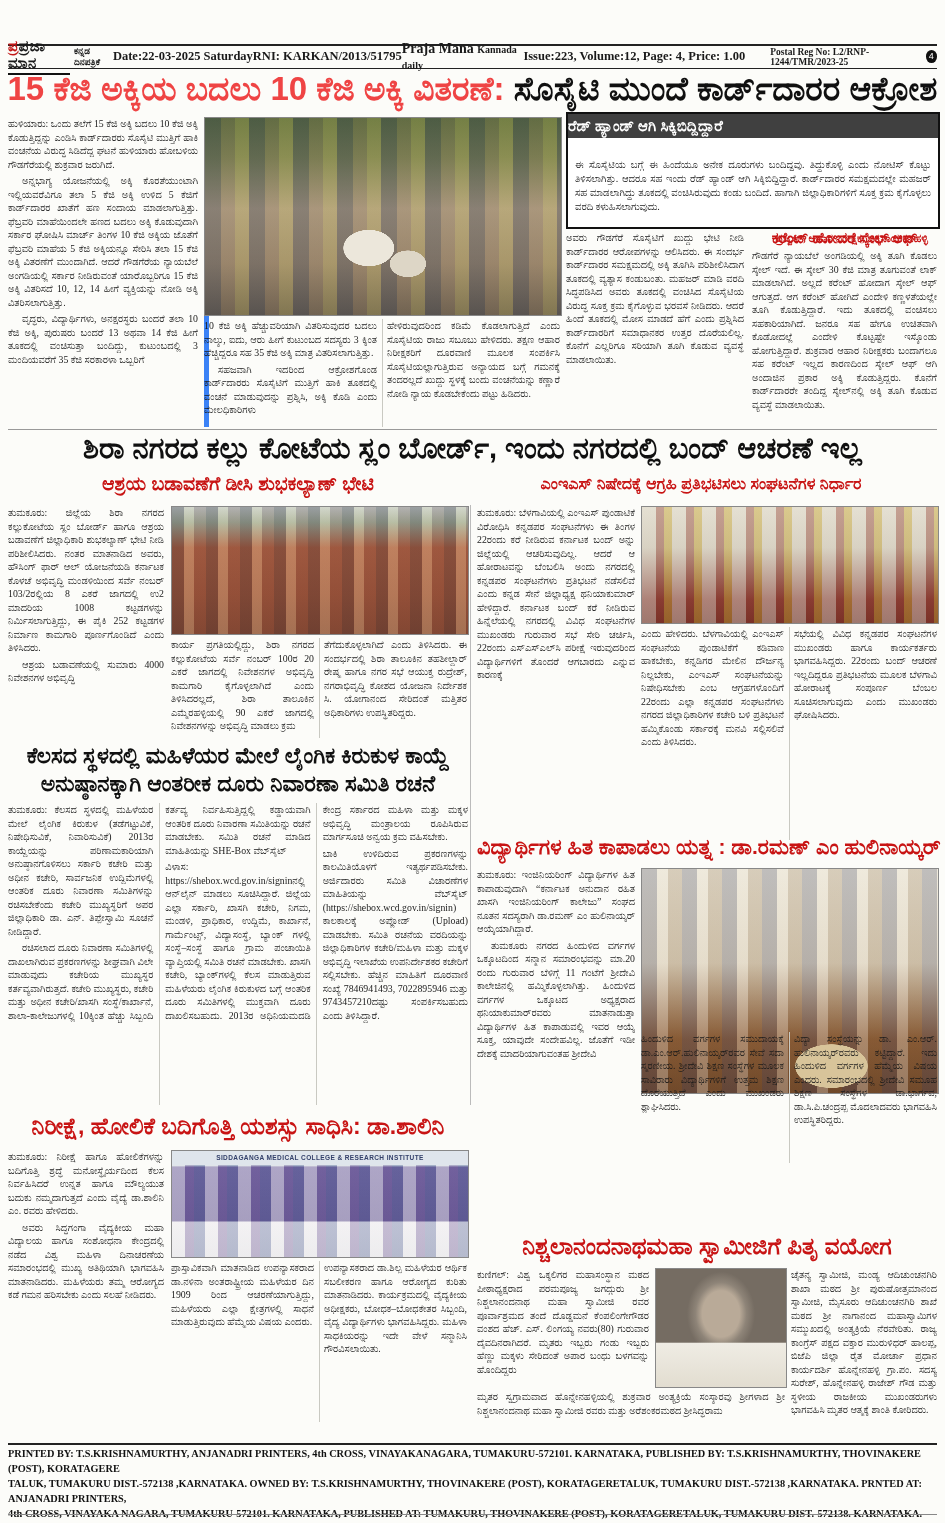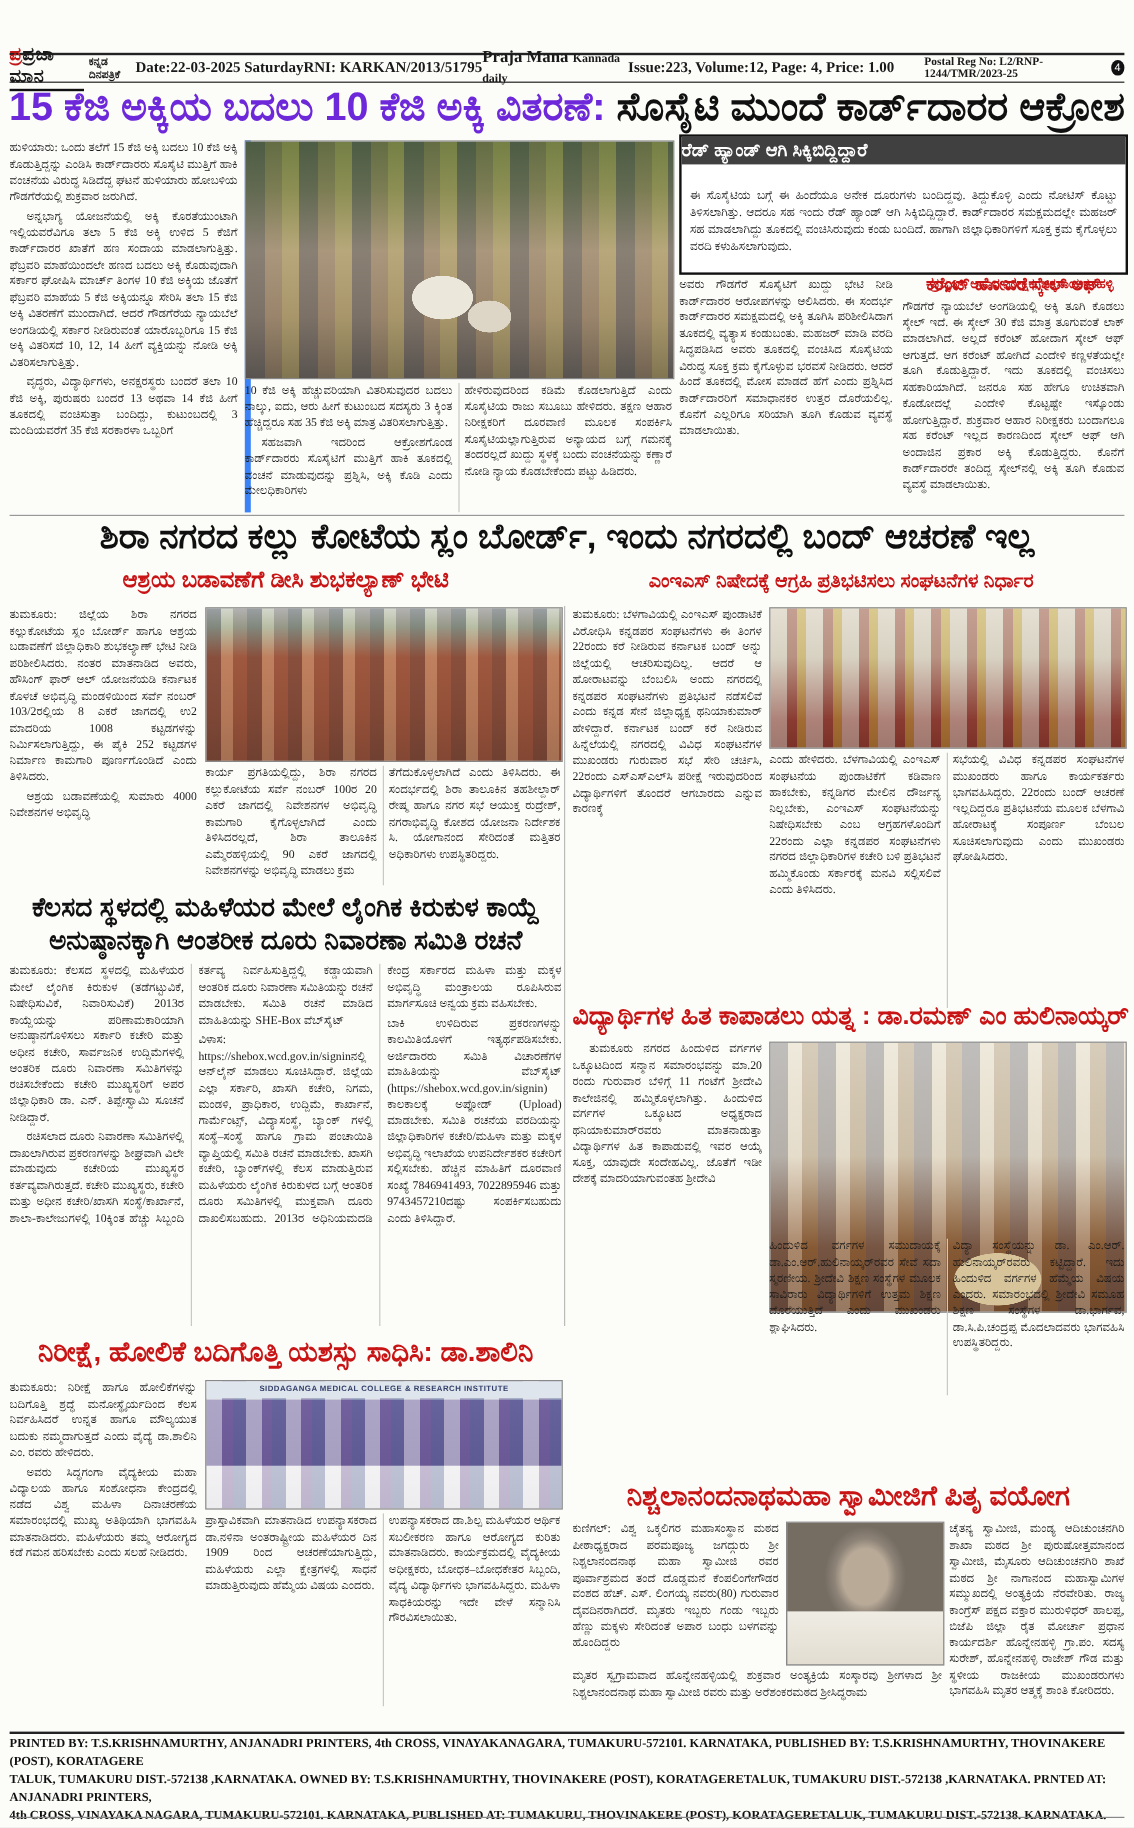--- a/index.html
+++ b/index.html
@@ -17,21 +17,21 @@
   .mh-item{font-size:12.5px;font-weight:bold;white-space:nowrap;}
   .mh-paper{font-size:14px;font-weight:bold;}
   .mh-paper small{font-size:10px;}
   .mh-postal{font-size:9.5px;font-weight:bold;padding-left:25px;}
   .badge{display:inline-block;width:13px;height:13px;border-radius:50%;background:#111;color:#fff;
          font-size:9px;line-height:13px;text-align:center;font-family:"Liberation Sans",sans-serif;}
 
   
   #lead-headline{position:absolute;left:0;top:72px;width:945px;text-align:center;
       font-family:"Liberation Sans",sans-serif;font-weight:bold;font-size:33px;line-height:1.05;white-space:nowrap;}
-  #lead-headline .red{color:#6d28d9;}
+  #lead-headline .red{color:#ef4444;}
   #lead-headline .blk{color:#101010;}
 
   
   .t{position:absolute;font-size:9.8px;line-height:1.38;text-align:justify;overflow:hidden;}
   .t p{margin:0 0 3px 0;text-indent:14px;}
   .t p.noind{text-indent:0;}
   .cols2{column-count:2;column-gap:10px;column-rule:1px solid #c9c9c2;}
   .cols3{column-count:3;column-gap:12px;column-rule:1px solid #c9c9c2;}
 
   
@@ -169,20 +169,21 @@
   </div>
   <div class="t cols3" style="left:8px;top:803px;width:460px;height:302px;">
     <p class="noind">ತುಮಕೂರು: ಕೆಲಸದ ಸ್ಥಳದಲ್ಲಿ ಮಹಿಳೆಯರ ಮೇಲೆ ಲೈಂಗಿಕ ಕಿರುಕುಳ (ತಡೆಗಟ್ಟುವಿಕೆ, ನಿಷೇಧಿಸುವಿಕೆ, ನಿವಾರಿಸುವಿಕೆ) 2013ರ ಕಾಯ್ದೆಯನ್ನು ಪರಿಣಾಮಕಾರಿಯಾಗಿ ಅನುಷ್ಠಾನಗೊಳಿಸಲು ಸರ್ಕಾರಿ ಕಚೇರಿ ಮತ್ತು ಅಧೀನ ಕಚೇರಿ, ಸಾರ್ವಜನಿಕ ಉದ್ದಿಮೆಗಳಲ್ಲಿ ಆಂತರಿಕ ದೂರು ನಿವಾರಣಾ ಸಮಿತಿಗಳನ್ನು ರಚಿಸಬೇಕೆಂದು ಕಚೇರಿ ಮುಖ್ಯಸ್ಥರಿಗೆ ಅಪರ ಜಿಲ್ಲಾಧಿಕಾರಿ ಡಾ. ಎನ್. ತಿಪ್ಪೇಸ್ವಾಮಿ ಸೂಚನೆ ನೀಡಿದ್ದಾರೆ.</p>
     <p>ರಚಿಸಲಾದ ದೂರು ನಿವಾರಣಾ ಸಮಿತಿಗಳಲ್ಲಿ ದಾಖಲಾಗಿರುವ ಪ್ರಕರಣಗಳನ್ನು ಶೀಘ್ರವಾಗಿ ವಿಲೇ ಮಾಡುವುದು ಕಚೇರಿಯ ಮುಖ್ಯಸ್ಥರ ಕರ್ತವ್ಯವಾಗಿರುತ್ತದೆ. ಕಚೇರಿ ಮುಖ್ಯಸ್ಥರು, ಕಚೇರಿ ಮತ್ತು ಅಧೀನ ಕಚೇರಿ/ಖಾಸಗಿ ಸಂಸ್ಥೆ/ಕಾರ್ಖಾನೆ, ಶಾಲಾ-ಕಾಲೇಜುಗಳಲ್ಲಿ 10ಕ್ಕಿಂತ ಹೆಚ್ಚು ಸಿಬ್ಬಂದಿ ಕರ್ತವ್ಯ ನಿರ್ವಹಿಸುತ್ತಿದ್ದಲ್ಲಿ ಕಡ್ಡಾಯವಾಗಿ ಆಂತರಿಕ ದೂರು ನಿವಾರಣಾ ಸಮಿತಿಯನ್ನು ರಚನೆ ಮಾಡಬೇಕು. ಸಮಿತಿ ರಚನೆ ಮಾಡಿದ ಮಾಹಿತಿಯನ್ನು SHE-Box ವೆಬ್‌ಸೈಟ್</p>
     <p class="noind">ವಿಳಾಸ: https://shebox.wcd.gov.in/signinನಲ್ಲಿ ಆನ್‌ಲೈನ್ ಮಾಡಲು ಸೂಚಿಸಿದ್ದಾರೆ. ಜಿಲ್ಲೆಯ ಎಲ್ಲಾ ಸರ್ಕಾರಿ, ಖಾಸಗಿ ಕಚೇರಿ, ನಿಗಮ, ಮಂಡಳಿ, ಪ್ರಾಧಿಕಾರ, ಉದ್ದಿಮೆ, ಕಾರ್ಖಾನೆ, ಗಾರ್ಮೆಂಟ್ಸ್, ವಿದ್ಯಾಸಂಸ್ಥೆ, ಬ್ಯಾಂಕ್ ಗಳಲ್ಲಿ ಸಂಸ್ಥೆ–ಸಂಸ್ಥೆ ಹಾಗೂ ಗ್ರಾಮ ಪಂಚಾಯಿತಿ ವ್ಯಾಪ್ತಿಯಲ್ಲಿ ಸಮಿತಿ ರಚನೆ ಮಾಡಬೇಕು. ಖಾಸಗಿ ಕಚೇರಿ, ಬ್ಯಾಂಕ್‌ಗಳಲ್ಲಿ ಕೆಲಸ ಮಾಡುತ್ತಿರುವ ಮಹಿಳೆಯರು ಲೈಂಗಿಕ ಕಿರುಕುಳದ ಬಗ್ಗೆ ಆಂತರಿಕ ದೂರು ಸಮಿತಿಗಳಲ್ಲಿ ಮುಕ್ತವಾಗಿ ದೂರು ದಾಖಲಿಸಬಹುದು. 2013ರ ಅಧಿನಿಯಮದಡಿ ಕೇಂದ್ರ ಸರ್ಕಾರದ ಮಹಿಳಾ ಮತ್ತು ಮಕ್ಕಳ ಅಭಿವೃದ್ಧಿ ಮಂತ್ರಾಲಯ ರೂಪಿಸಿರುವ ಮಾರ್ಗಸೂಚಿ ಅನ್ವಯ ಕ್ರಮ ವಹಿಸಬೇಕು.</p>
     <p class="noind">ಬಾಕಿ ಉಳಿದಿರುವ ಪ್ರಕರಣಗಳನ್ನು ಕಾಲಮಿತಿಯೊಳಗೆ ಇತ್ಯರ್ಥಪಡಿಸಬೇಕು. ಅರ್ಜಿದಾರರು ಸಮಿತಿ ವಿಚಾರಣೆಗಳ ಮಾಹಿತಿಯನ್ನು ವೆಬ್‌ಸೈಟ್ (https://shebox.wcd.gov.in/signin) ಕಾಲಕಾಲಕ್ಕೆ ಅಪ್ಲೋಡ್ (Upload) ಮಾಡಬೇಕು. ಸಮಿತಿ ರಚನೆಯ ವರದಿಯನ್ನು ಜಿಲ್ಲಾಧಿಕಾರಿಗಳ ಕಚೇರಿ/ಮಹಿಳಾ ಮತ್ತು ಮಕ್ಕಳ ಅಭಿವೃದ್ಧಿ ಇಲಾಖೆಯ ಉಪನಿರ್ದೇಶಕರ ಕಚೇರಿಗೆ ಸಲ್ಲಿಸಬೇಕು. ಹೆಚ್ಚಿನ ಮಾಹಿತಿಗೆ ದೂರವಾಣಿ ಸಂಖ್ಯೆ 7846941493, 7022895946 ಮತ್ತು 9743457210ದಷ್ಟು ಸಂಪರ್ಕಿಸಬಹುದು ಎಂದು ತಿಳಿಸಿದ್ದಾರೆ.</p>
   </div>
 
   <div class="red-headline" style="left:477px;top:835px;width:460px;font-size:21px;">ವಿದ್ಯಾರ್ಥಿಗಳ ಹಿತ ಕಾಪಾಡಲು ಯತ್ನ : ಡಾ.ರಮಣ್ ಎಂ ಹುಲಿನಾಯ್ಕರ್</div>
   <div class="t" style="left:477px;top:868px;width:158px;height:360px;">
+    <p class="noind">ತುಮಕೂರು: ಇಂಜಿನಿಯರಿಂಗ್ ವಿದ್ಯಾರ್ಥಿಗಳ ಹಿತ ಕಾಪಾಡುವುದಾಗಿ “ಕರ್ನಾಟಕ ಅನುದಾನ ರಹಿತ ಖಾಸಗಿ ಇಂಜಿನಿಯರಿಂಗ್ ಕಾಲೇಜು” ಸಂಘದ ನೂತನ ಸದಸ್ಯರಾಗಿ ಡಾ.ರಮಣ್ ಎಂ ಹುಲಿನಾಯ್ಕರ್ ಆಯ್ಕೆಯಾಗಿದ್ದಾರೆ.</p>
     <p>ತುಮಕೂರು ನಗರದ ಹಿಂದುಳಿದ ವರ್ಗಗಳ ಒಕ್ಕೂಟದಿಂದ ಸನ್ಮಾನ ಸಮಾರಂಭವನ್ನು ಮಾ.20 ರಂದು ಗುರುವಾರ ಬೆಳಿಗ್ಗೆ 11 ಗಂಟೆಗೆ ಶ್ರೀದೇವಿ ಕಾಲೇಜಿನಲ್ಲಿ ಹಮ್ಮಿಕೊಳ್ಳಲಾಗಿತ್ತು. ಹಿಂದುಳಿದ ವರ್ಗಗಳ ಒಕ್ಕೂಟದ ಅಧ್ಯಕ್ಷರಾದ ಥನಿಯಾಕುಮಾರ್‌ರವರು ಮಾತನಾಡುತ್ತಾ ವಿದ್ಯಾರ್ಥಿಗಳ ಹಿತ ಕಾಪಾಡುವಲ್ಲಿ ಇವರ ಆಯ್ಕೆ ಸೂಕ್ತ, ಯಾವುದೇ ಸಂದೇಹವಿಲ್ಲ. ಜೊತೆಗೆ ಇಡೀ ದೇಶಕ್ಕೆ ಮಾದರಿಯಾಗುವಂತಹ ಶ್ರೀದೇವಿ</p>
   </div>
   <div class="photo" id="photo-meeting" style="left:641px;top:868px;width:296px;height:224px;"></div>
   <div class="t cols2" style="left:641px;top:1032px;width:296px;height:131px;">
     <p class="noind">ಹಿಂದುಳಿದ ವರ್ಗಗಳ ಸಮುದಾಯಕ್ಕೆ ಡಾ.ಎಂ.ಆರ್.ಹುಲಿನಾಯ್ಕರ್‌ರವರ ಸೇವೆ ಸದಾ ಸ್ಮರಣೀಯ. ಶ್ರೀದೇವಿ ಶಿಕ್ಷಣ ಸಂಸ್ಥೆಗಳ ಮೂಲಕ ಸಾವಿರಾರು ವಿದ್ಯಾರ್ಥಿಗಳಿಗೆ ಉತ್ತಮ ಶಿಕ್ಷಣ ದೊರೆಯುತ್ತಿದೆ ಎಂದು ಮುಖಂಡರು ಶ್ಲಾಘಿಸಿದರು.</p>
     <p class="noind">ವಿದ್ಯಾ ಸಂಸ್ಥೆಯನ್ನು ಡಾ. ಎಂ.ಆರ್. ಹುಲಿನಾಯ್ಕರ್‌ರವರು ಕಟ್ಟಿದ್ದಾರೆ. ಇದು ಹಿಂದುಳಿದ ವರ್ಗಗಳ ಹೆಮ್ಮೆಯ ವಿಷಯ ಎಂದರು. ಸಮಾರಂಭದಲ್ಲಿ ಶ್ರೀದೇವಿ ಸಮೂಹ ಶಿಕ್ಷಣ ಸಂಸ್ಥೆಗಳ ಡಾ.ಭಾರ್ಗವ, ಡಾ.ಸಿ.ಪಿ.ಚಂದ್ರಪ್ಪ ಮೊದಲಾದವರು ಭಾಗವಹಿಸಿ ಉಪಸ್ಥಿತರಿದ್ದರು.</p>
   </div>
 
   <div class="red-headline" style="left:8px;top:1113px;width:460px;font-size:23px;">ನಿರೀಕ್ಷೆ, ಹೋಲಿಕೆ ಬದಿಗೊತ್ತಿ ಯಶಸ್ಸು ಸಾಧಿಸಿ: ಡಾ.ಶಾಲಿನಿ</div>
   <div class="t" style="left:8px;top:1150px;width:156px;height:272px;">

